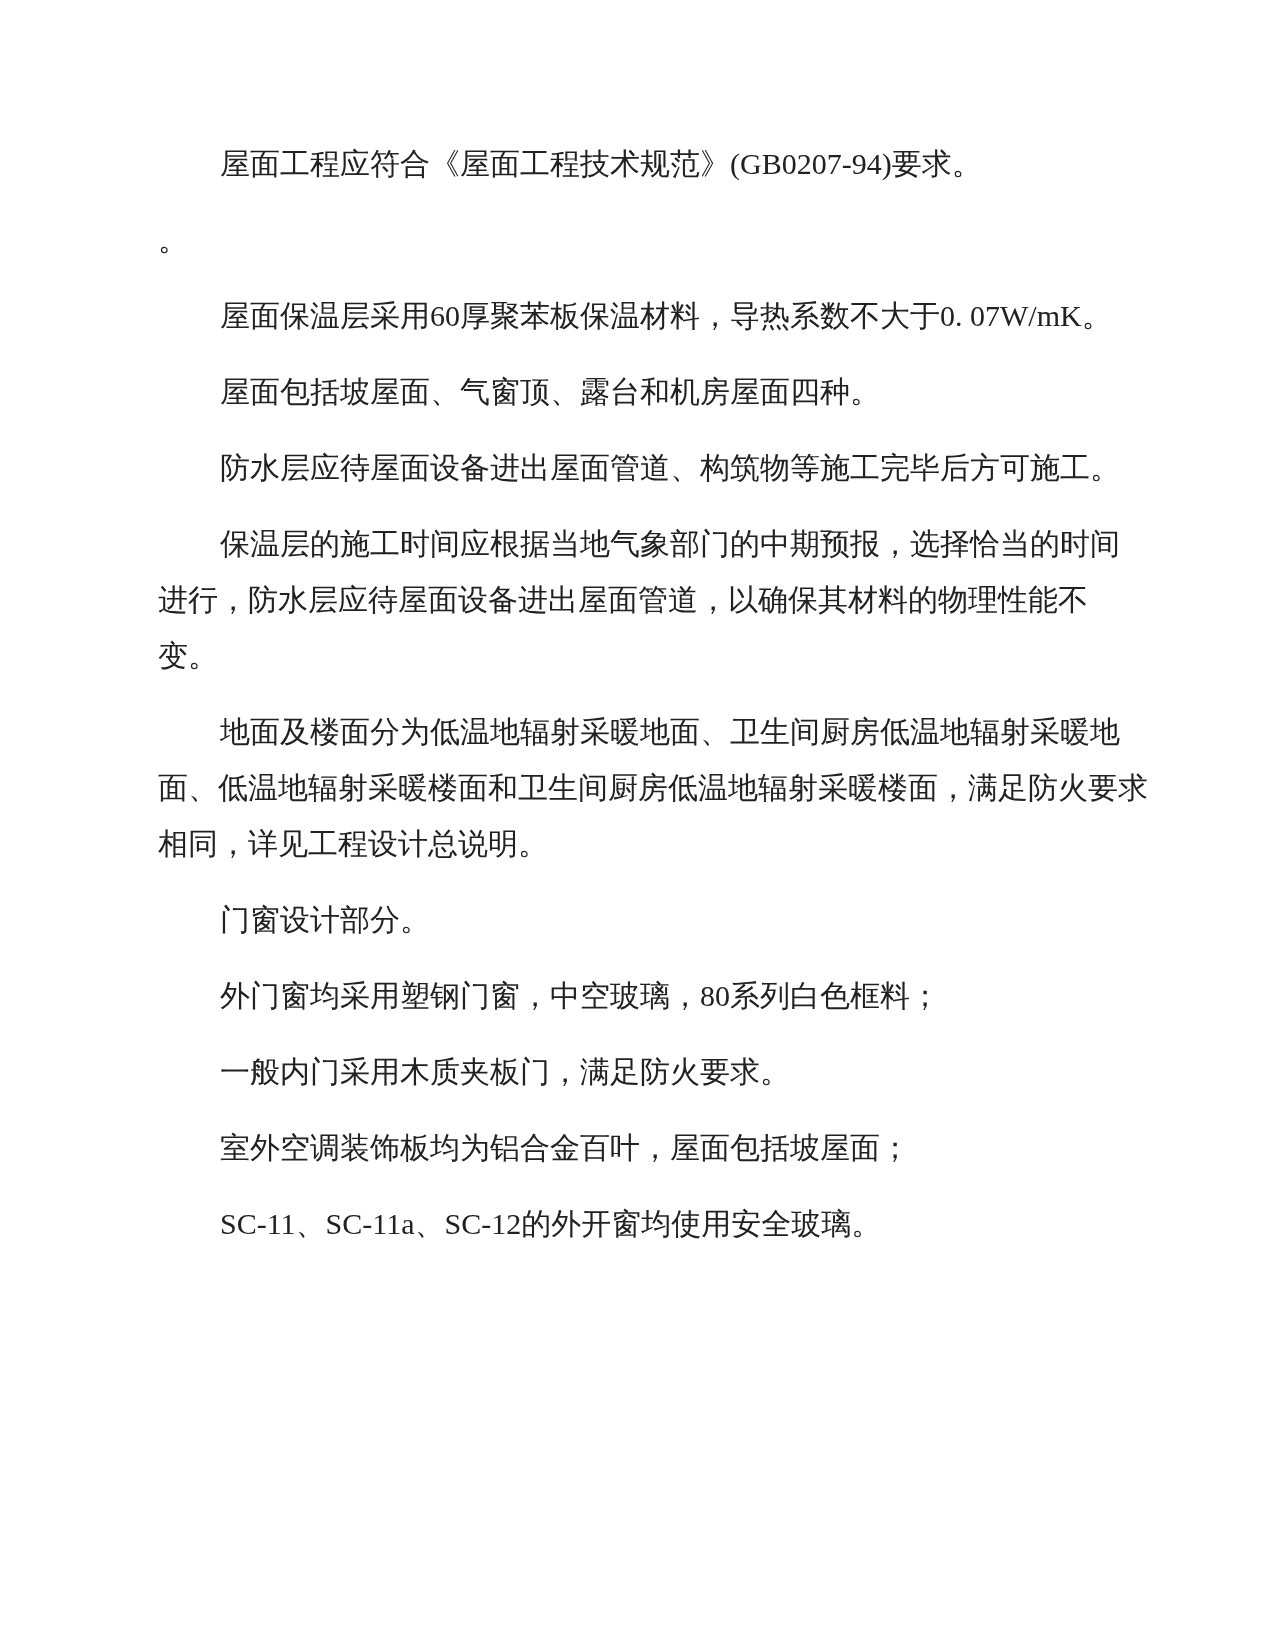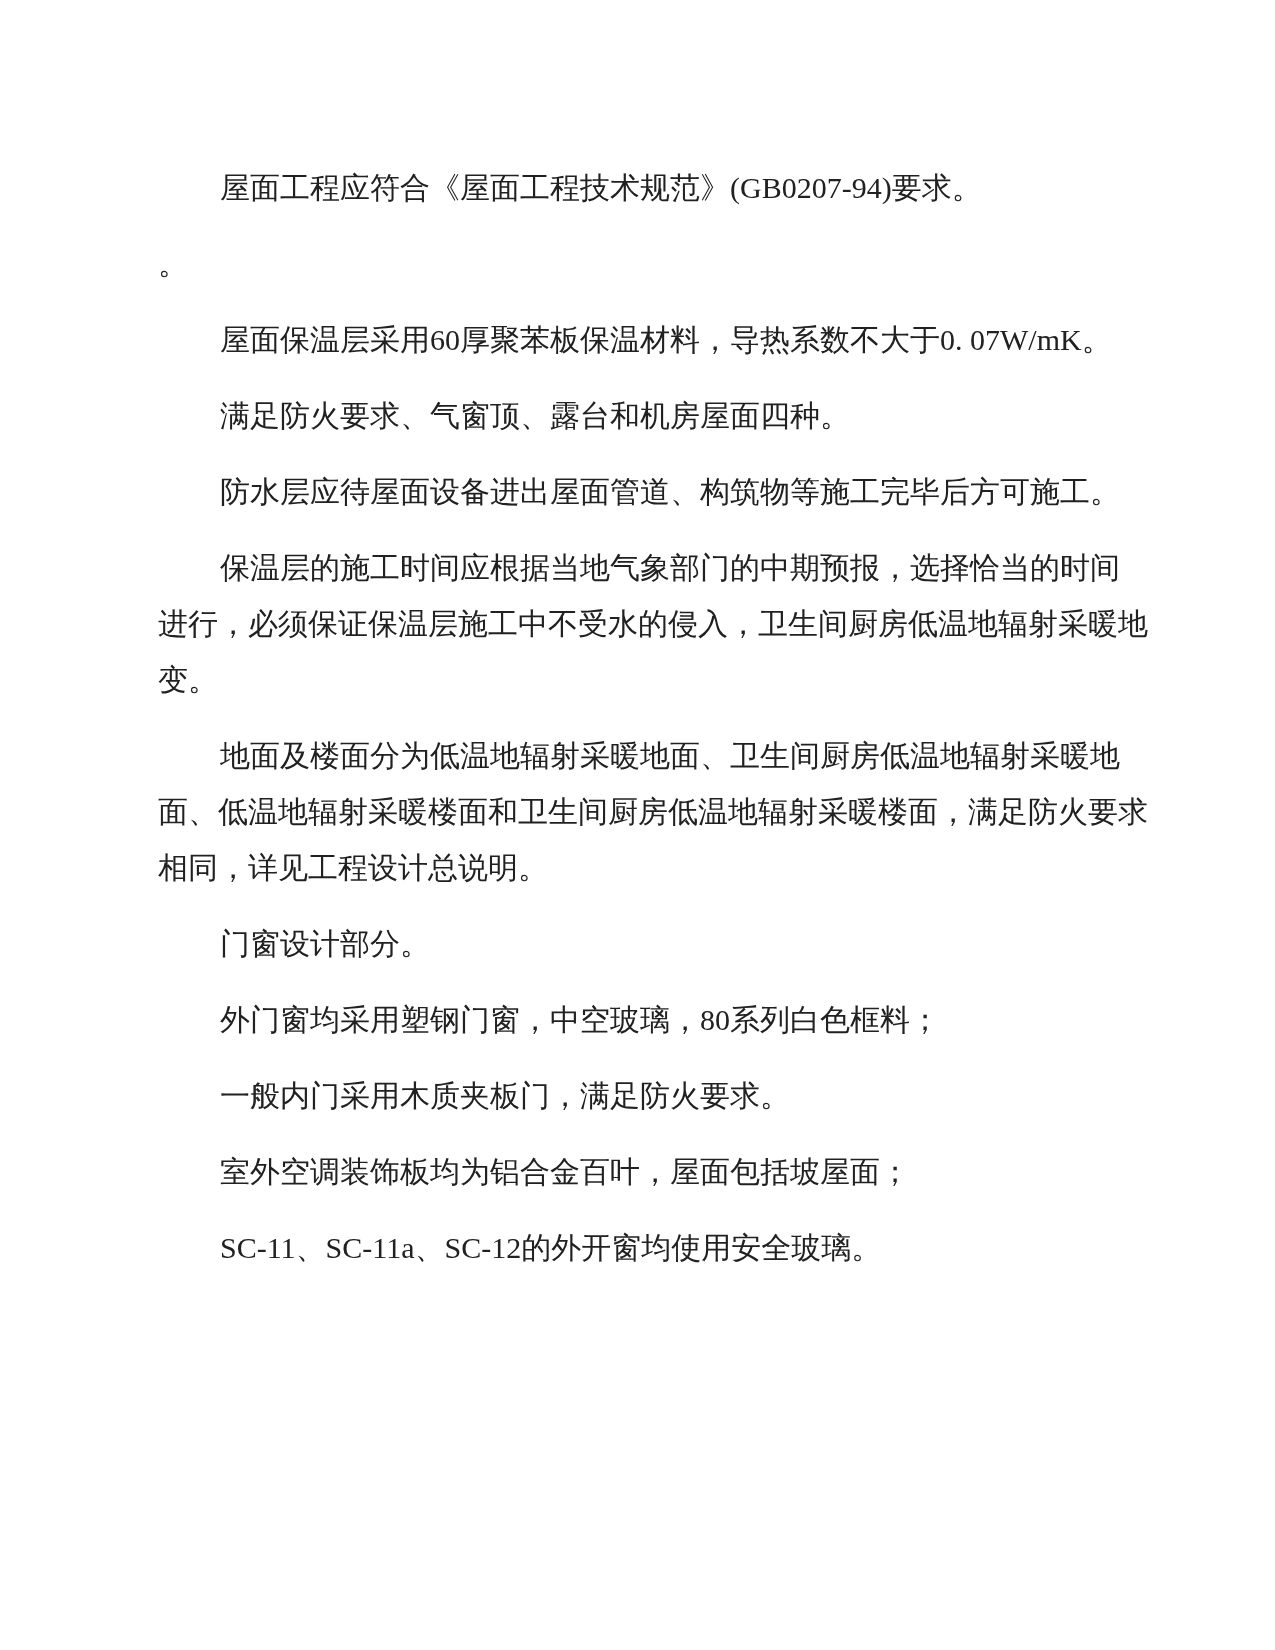--- a/index.html
+++ b/index.html
@@ -17,21 +17,21 @@
     position: absolute;
     left: 0;
     top: 0;
     width: 1275px;
     height: 1650px;
     background: #ffffff;
   }
   .doc-body {
     position: absolute;
     left: 158px;
-    top: 160px;
+    top: 136px;
     width: 970px;
     font-family: "Liberation Serif", "DejaVu Serif", serif;
     font-size: 30px;
     line-height: 56px;
     color: #212121;
     -webkit-font-smoothing: antialiased;
   }
   .paragraph {
     margin: 0 0 20px 0;
   }
@@ -51,28 +51,28 @@
       <div class="paragraph">
         <div class="line indent">屋面工程应符合《屋面工程技术规范》(GB0207-94)要求。</div>
       </div>
       <div class="paragraph">
         <div class="line">。</div>
       </div>
       <div class="paragraph">
         <div class="line indent">屋面保温层采用60厚聚苯板保温材料，导热系数不大于0. 07W/mK。</div>
       </div>
       <div class="paragraph">
-        <div class="line indent">满足防火要求、气窗顶、露台和机房屋面四种。</div>
+        <div class="line indent">屋面包括坡屋面、气窗顶、露台和机房屋面四种。</div>
       </div>
       <div class="paragraph">
         <div class="line indent">防水层应待屋面设备进出屋面管道、构筑物等施工完毕后方可施工。</div>
       </div>
       <div class="paragraph">
         <div class="line indent">保温层的施工时间应根据当地气象部门的中期预报，选择恰当的时间</div>
-        <div class="line">进行，必须保证保温层施工中不受水的侵入，卫生间厨房低温地辐射采暖地</div>
+        <div class="line">进行，防水层应待屋面设备进出屋面管道，以确保其材料的物理性能不</div>
         <div class="line">变。</div>
       </div>
       <div class="paragraph">
         <div class="line indent">地面及楼面分为低温地辐射采暖地面、卫生间厨房低温地辐射采暖地</div>
         <div class="line">面、低温地辐射采暖楼面和卫生间厨房低温地辐射采暖楼面，满足防火要求</div>
         <div class="line">相同，详见工程设计总说明。</div>
       </div>
       <div class="paragraph">
         <div class="line indent">门窗设计部分。</div>
       </div>

